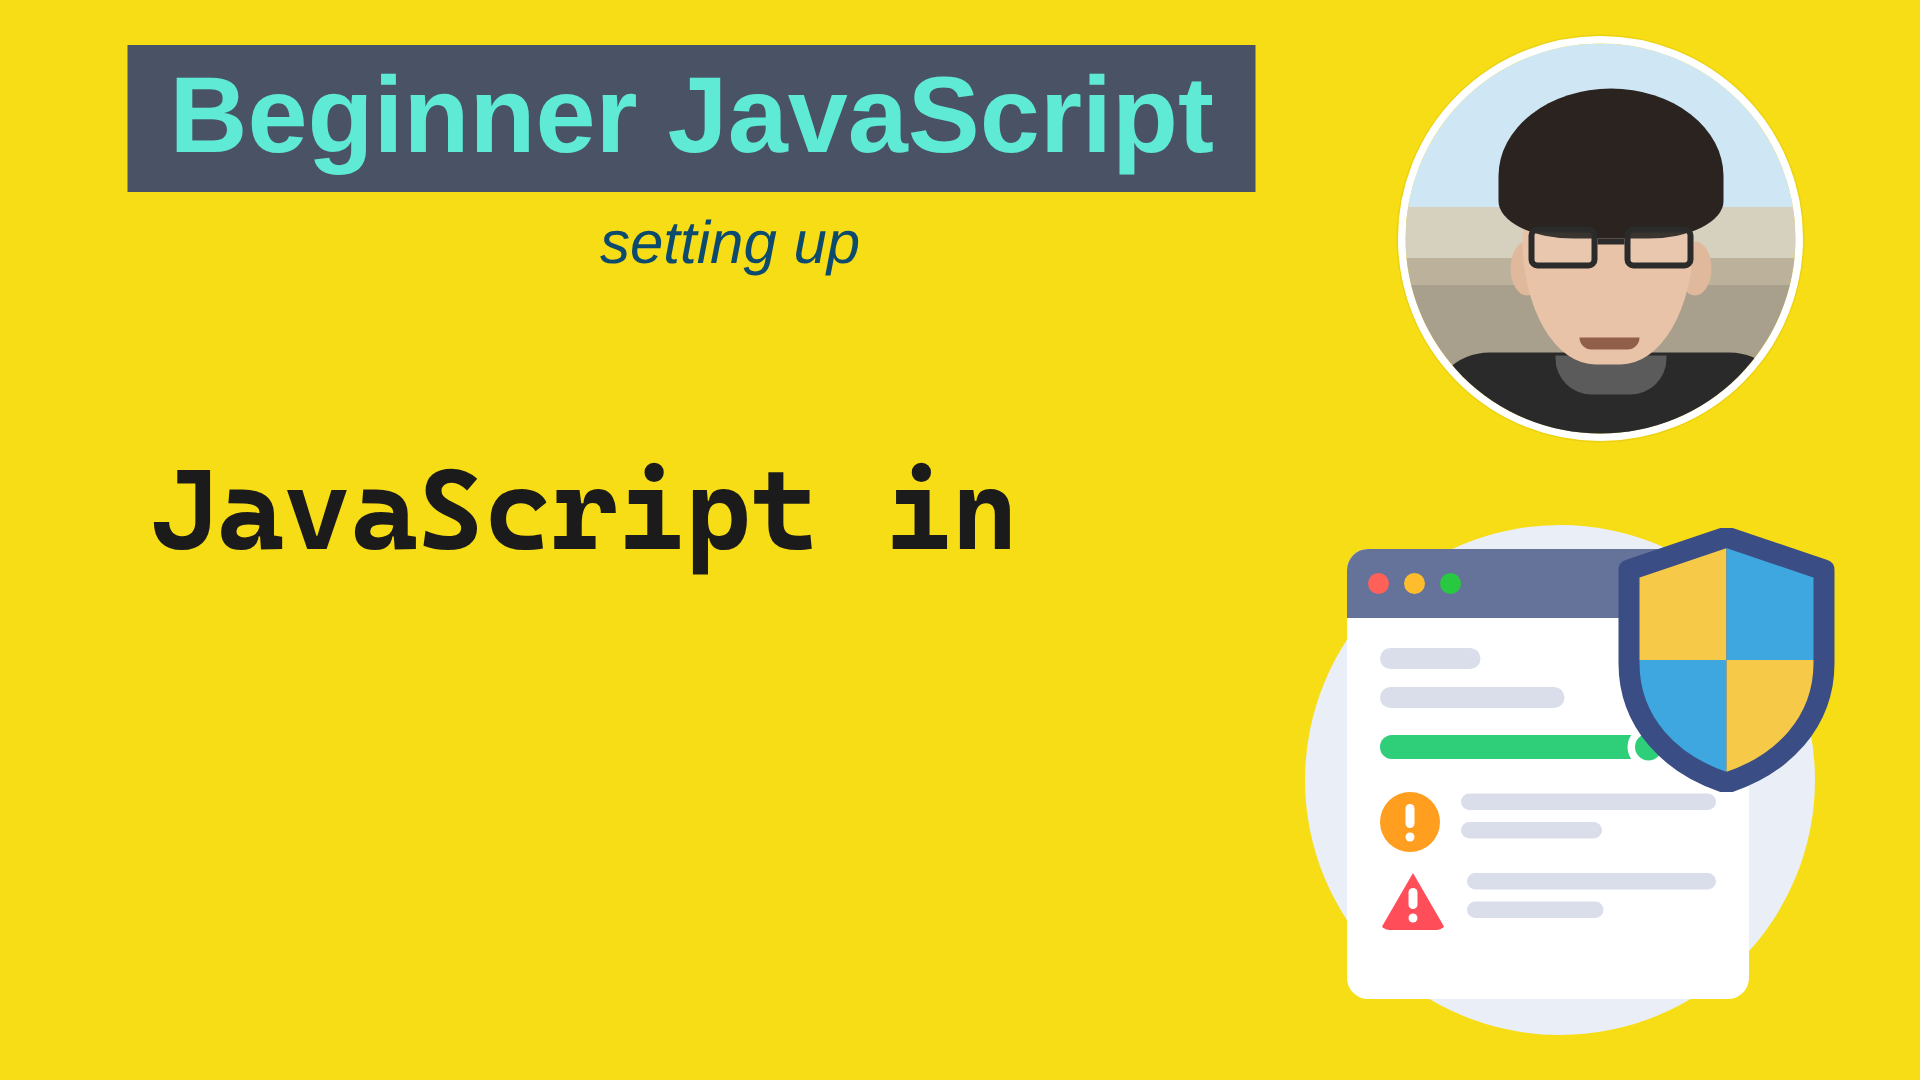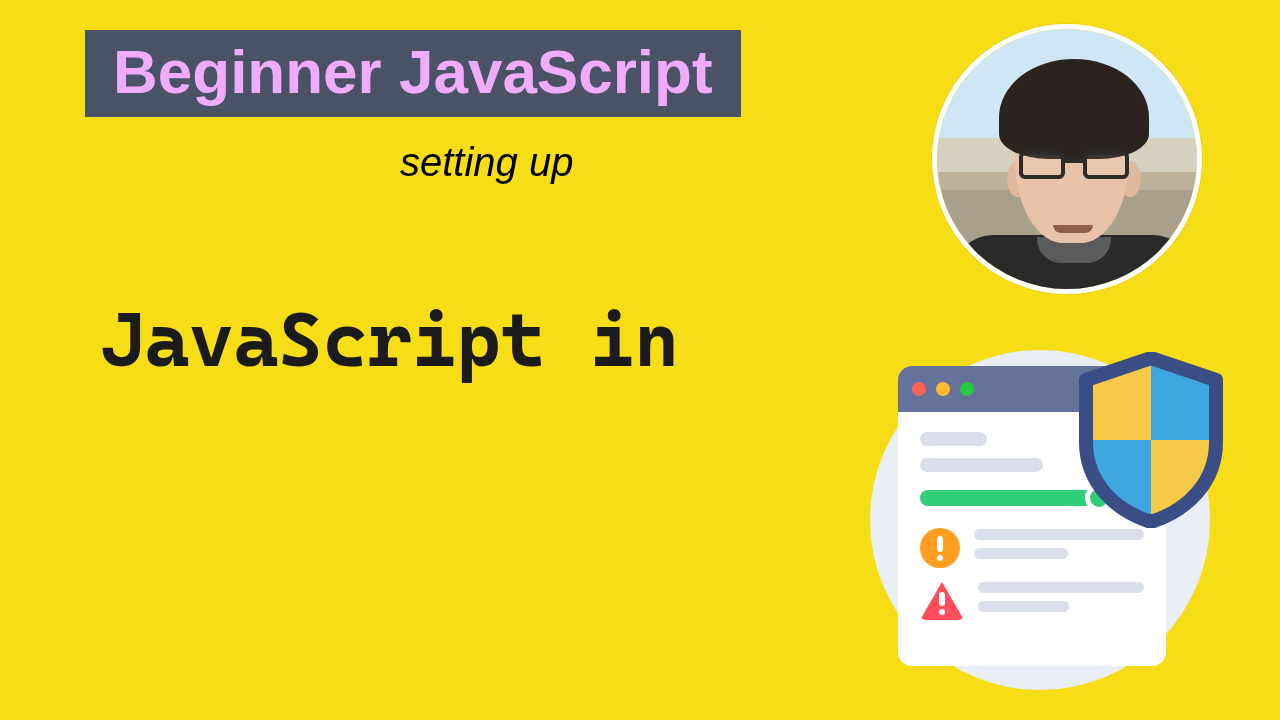--- a/index.html
+++ b/index.html
@@ -9,33 +9,33 @@
     font-family: Arial, Helvetica, sans-serif;
     position: relative;
   }
 
   
   .badge {
     position: absolute;
     top: 30px;
     left: 85px;
     background: #4a5366;
-    color: #f0abfc;
+    color: #5eead4;
     font-weight: 700;
-    font-size: 62px;
+    font-size: 72px;
     padding: 6px 28px 10px 28px;
     letter-spacing: 0px;
   }
 
   
   .subtitle {
     position: absolute;
     top: 140px;
     left: 400px;
-    color: #000000;
+    color: #0c4a6e;
     font-style: italic;
     font-size: 40px;
   }
 
   
   .title-block {
     position: absolute;
     top: 300px;
     left: 100px;
     font-family: "Cascadia Code", "Fira Mono", Consolas, "Menlo", monospace;

